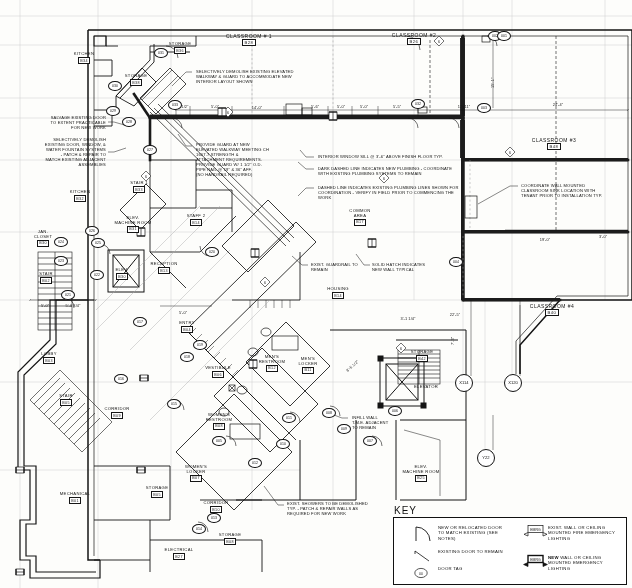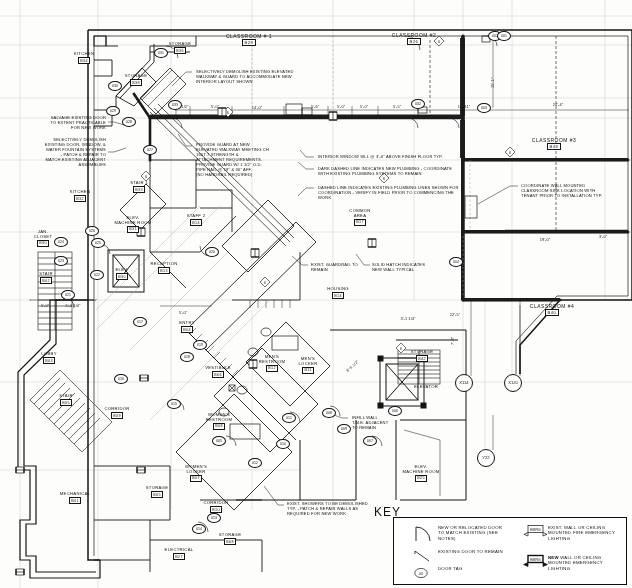--- a/index.html
+++ b/index.html
@@ -102,23 +102,23 @@
     position: absolute;
     left: 393px;
     top: 517px;
     width: 232px;
     height: 66px;
     border: 0.9px solid #111;
     background: #ffffff;
   }
   #keytitle {
     position: absolute;
-    left: 374px;
+    left: 394px;
     top: 505px;
-    font-size: 12px;
+    font-size: 10px;
     letter-spacing: 1px;
     color: #111;
   }
   .keyrow {
     position: absolute;
     display: flex;
     align-items: flex-start;
   }
   .keyglyph {
     width: 26px;

